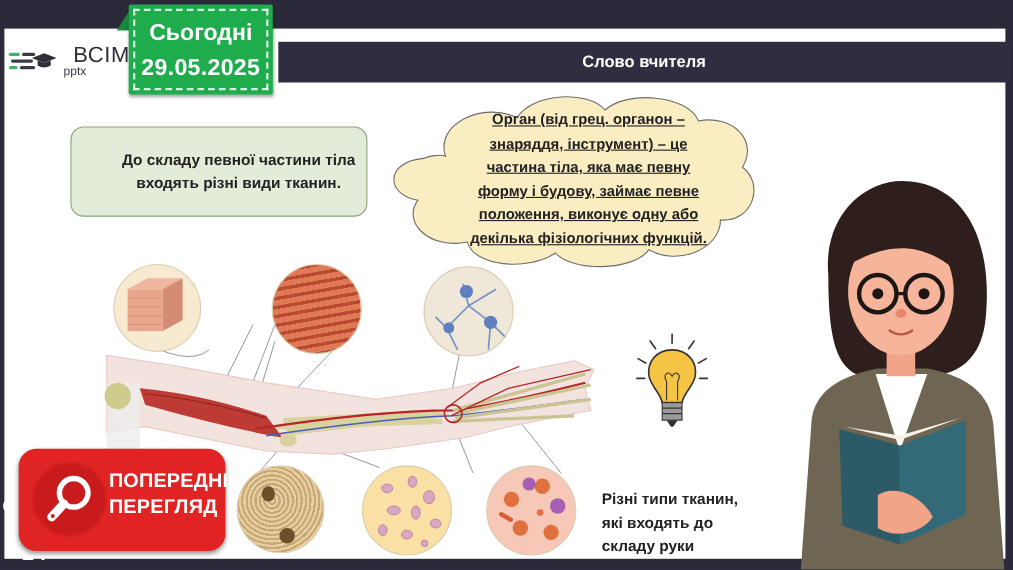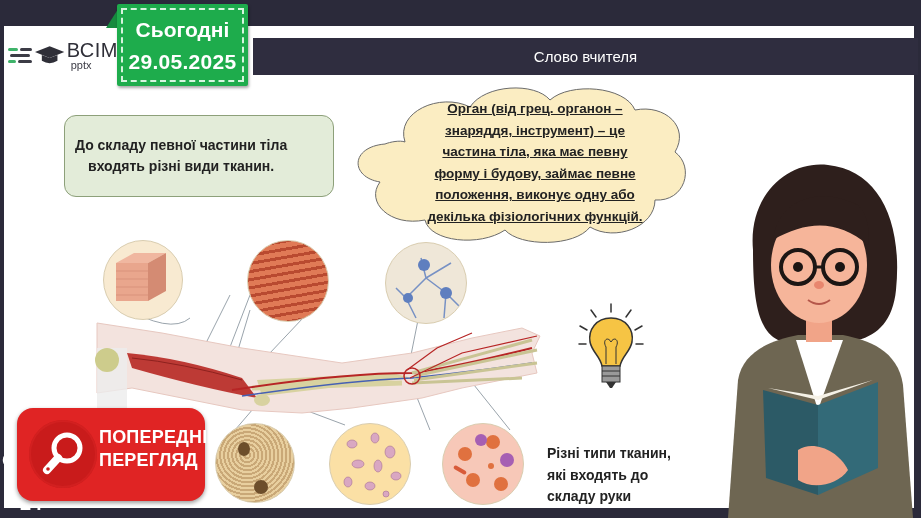--- a/index.html
+++ b/index.html
@@ -8,36 +8,36 @@
 
   .frame { position: absolute; left: 0; top: 0; width: 921px; height: 518px; background: #2b2a3a; }
   .slide { position: absolute; left: 4px; top: 26px; width: 910px; height: 482px; background: #ffffff; }
 
   
   .logo { position: absolute; left: 8px; top: 38px; width: 110px; height: 34px; display: flex; align-items: center; }
   .logo-lines { position: relative; width: 26px; height: 24px; margin-right: 2px; }
   .logo-lines span { position: absolute; height: 3px; border-radius: 2px; background: #3c3c46; }
   .logo-cap { position: relative; width: 30px; height: 24px; }
   .logo-text { display: flex; flex-direction: column; line-height: 1; margin-left: 2px; }
-  .logo-main { font-size: 20px; color: #2f2f38; letter-spacing: 0.5px; }
+  .logo-main { font-size: 20px; color: #2f2f38; letter-spacing: 0.5px; margin-left: 13px; }
   .logo-sub { font-size: 11px; color: #3c3c46; margin-left: 4px; }
 
   
   .date-fold { position: absolute; left: 106px; top: 6px; width: 14px; height: 22px; background: #168a3e; clip-path: polygon(100% 0, 100% 100%, 0 100%); }
   .date-tag { position: absolute; left: 117px; top: 4px; width: 131px; height: 82px; background: #1eac4c; box-shadow: 1px 2px 3px rgba(0,0,0,0.35); border-radius: 2px; }
   .date-tag .dash { position: absolute; left: 4px; top: 4px; right: 4px; bottom: 4px; border: 2px dashed #d7f5df; }
   .date-tag .t1 { position: absolute; left: 0; right: 0; top: 14px; text-align: center; color: #fff; font-size: 21px; font-weight: bold; }
   .date-tag .t2 { position: absolute; left: 0; right: 0; top: 46px; text-align: center; color: #fff; font-size: 21px; font-weight: bold; letter-spacing: 0.3px; }
 
   
   .header-bar { position: absolute; left: 253px; top: 38px; width: 665px; height: 37px; background: #2f2d3f; display: flex; align-items: center; justify-content: center; }
-  .header-bar span { color: #ffffff; font-size: 15px; font-weight: normal; }
-
-  
-  .info-box { position: absolute; left: 64px; top: 115px; width: 270px; height: 82px; background: #e3ecd9; border: 1px solid #8da07a; border-radius: 12px; display: flex; align-items: center; justify-content: flex-start; text-align: center; padding: 0 10px; }
+  .header-bar span { color: #ffffff; font-size: 15px; font-weight: bold; }
+
+  
+  .info-box { position: absolute; left: 64px; top: 115px; width: 270px; height: 82px; background: #e3ecd9; border: 1px solid #8da07a; border-radius: 12px; display: flex; align-items: center; justify-content: flex-end; text-align: center; padding: 0 10px; }
   .info-box span { font-size: 14px; font-weight: bold; color: #222; line-height: 1.5; }
 
   
   .cloud { position: absolute; left: 345px; top: 82px; width: 350px; height: 165px; }
   .cloud-text { position: absolute; left: 395px; top: 98px; width: 280px; text-align: center; font-size: 13.5px; font-weight: bold; color: #222; line-height: 1.6; text-decoration: underline; }
 
   
   .tissue { position: absolute; border-radius: 50%; overflow: hidden; border: 1px solid #d9cdb0; }
   .arm { position: absolute; left: 92px; top: 318px; width: 450px; height: 110px; }
 

